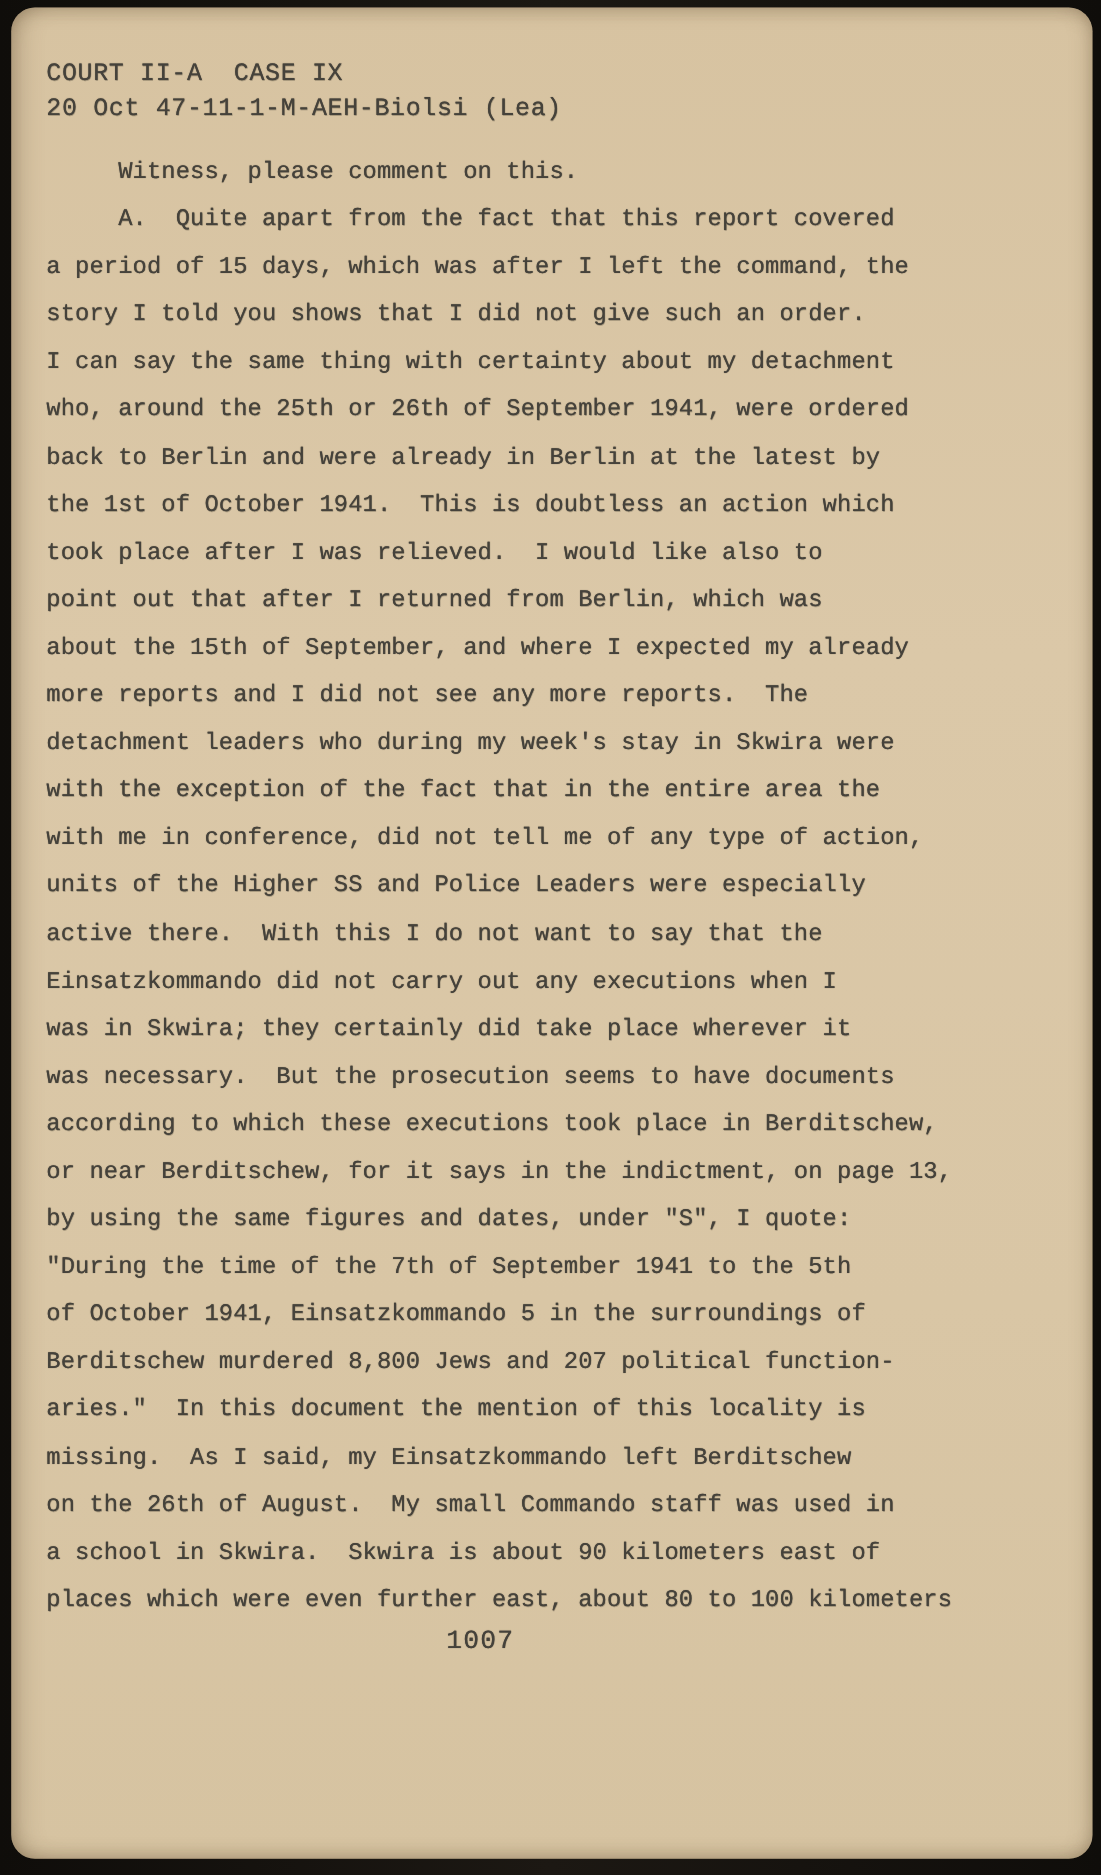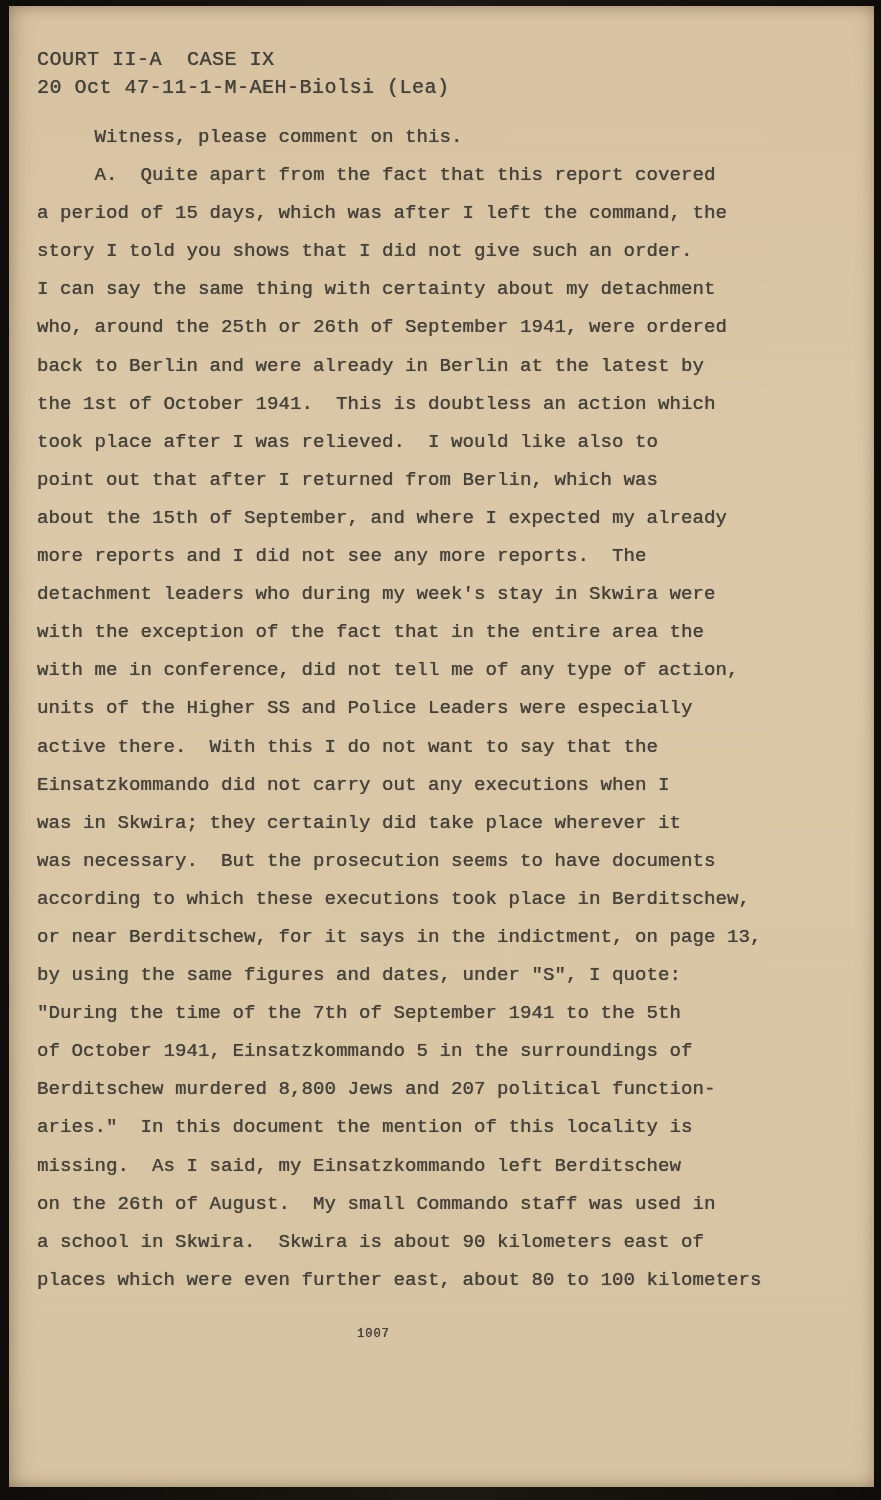--- a/index.html
+++ b/index.html
@@ -24,20 +24,21 @@
     top: 6px;
     left: 9px;
     right: 7px;
     bottom: 13px;
     background: linear-gradient(180deg, #d7c3a1 0%, #dbc8a8 35%, #d9c6a5 70%, #d6c3a1 100%);
     box-shadow:
       inset 14px 0 22px -12px rgba(95, 75, 50, 0.45),
       inset -10px 0 18px -10px rgba(95, 75, 50, 0.35),
       inset 0 10px 16px -10px rgba(95, 75, 50, 0.35),
       inset 0 -10px 16px -10px rgba(95, 75, 50, 0.35);
+    border-radius: 19px;
   }
   .content {
     position: relative;
     padding: 40px 0 0 28px;
     color: #45423b;
     text-shadow: 0 0 0.7px rgba(62, 58, 48, 0.85), 0.4px 0.4px 0 rgba(62, 58, 48, 0.25);
   }
   .header-line {
     font-size: 20px;
     line-height: 28px;
@@ -47,23 +48,22 @@
   .body-lines {
     margin-top: 16px;
   }
   .line {
     font-size: 19px;
     line-height: 38.1px;
     white-space: pre;
     letter-spacing: 0.1px;
   }
   .page-number {
-    margin-top: 20px;
     padding-left: 320px;
-    font-size: 12px;
+    font-size: 21px;
     line-height: 30px;
     letter-spacing: 1px;
   }
 </style>
 </head>
 <body>
 
 <div class="scan-frame"></div>
 
 <div class="paper">

